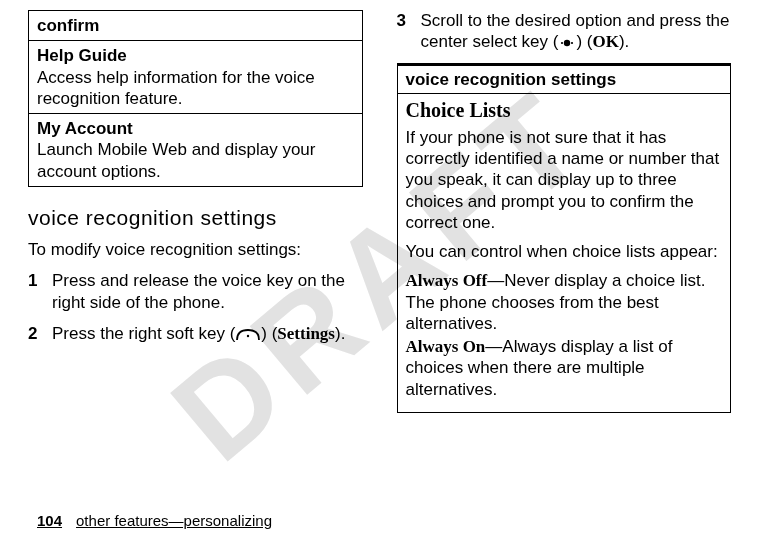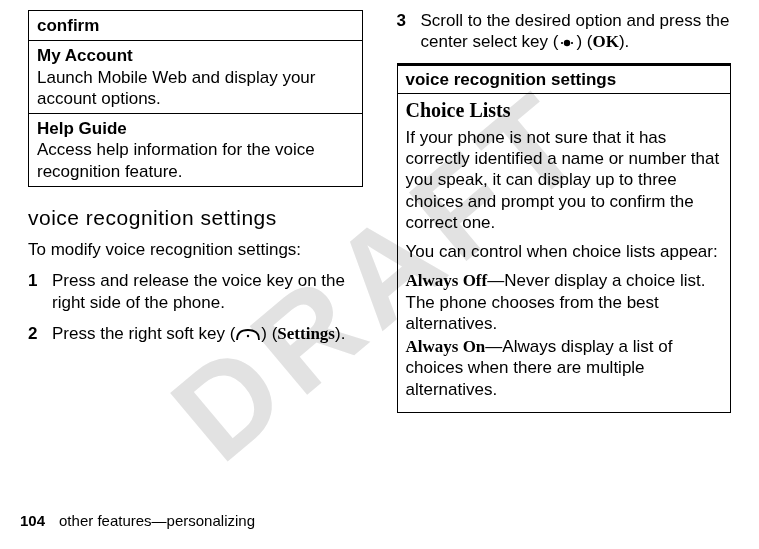--- a/index.html
+++ b/index.html
@@ -75,50 +75,51 @@
       border-bottom: 1px solid #000;
       padding: 4px 8px;
     }
     .sub-head {
       font-weight: bold;
       margin-bottom: 4px;
     }
     .sub-para { margin-bottom: 8px; }
     .footer {
       position: absolute;
-      left: 20px;
+      left: 37px;
       bottom: 18px;
       font-size: 15px;
       z-index: 1;
+      text-decoration: underline;
     }
     .page-num { font-weight: bold; margin-right: 14px; }
   </style>
 </head>
 <body>
 
 <div class="watermark">DRAFT</div>
 
 <div class="columns">
 
   <div class="col">
     <table class="feature-box">
       <tbody>
           <tr>
             <td class="tbl-head">confirm</td>
           </tr>
       <tr>
             <td>
-        <div class="bold">My Account</div>
-        <div class="desc">Launch Mobile Web and display your account options.</div>
+        <div class="bold">Help Guide</div>
+        <div class="desc">Access help information for the voice recognition feature.</div>
       </td>
           </tr>
       <tr>
             <td>
-        <div class="bold">Help Guide</div>
-        <div class="desc">Access help information for the voice recognition feature.</div>
+        <div class="bold">My Account</div>
+        <div class="desc">Launch Mobile Web and display your account options.</div>
       </td>
           </tr>
     </tbody>
       </table>
 
     <h2 class="section">voice recognition settings</h2>
     <p class="para">To modify voice recognition settings:</p>
 
     <ol class="steps">
       <li>

